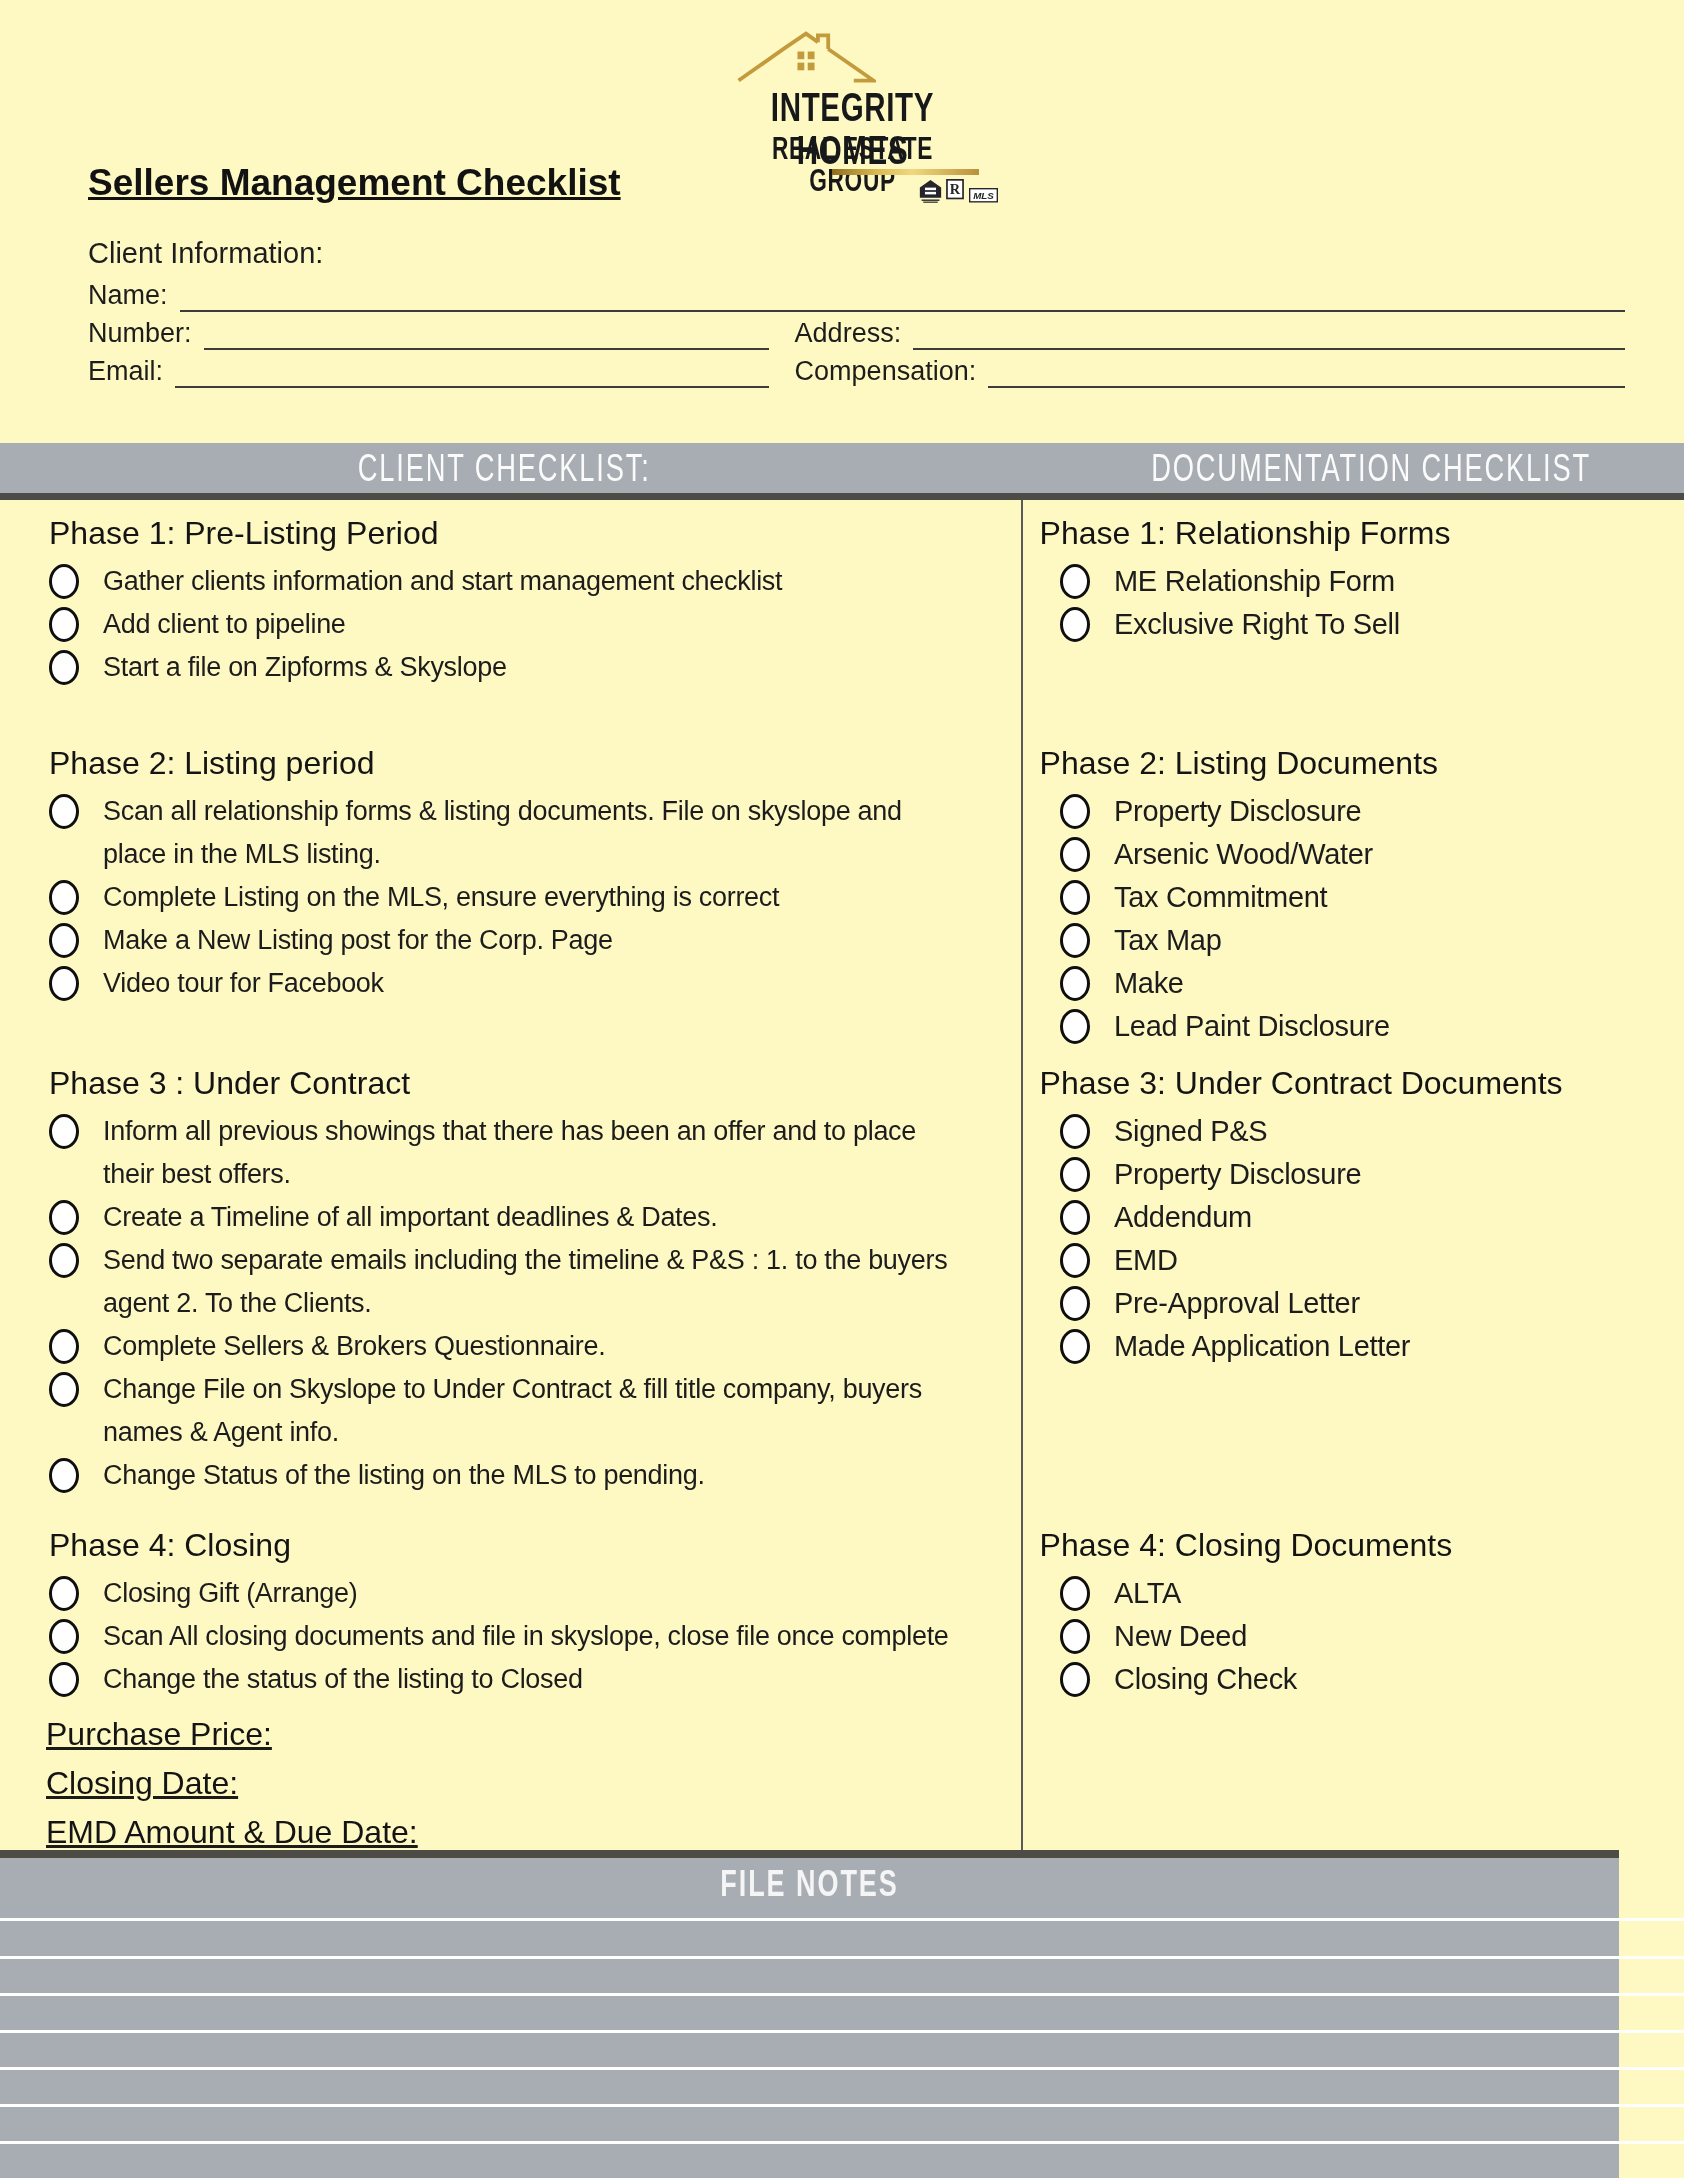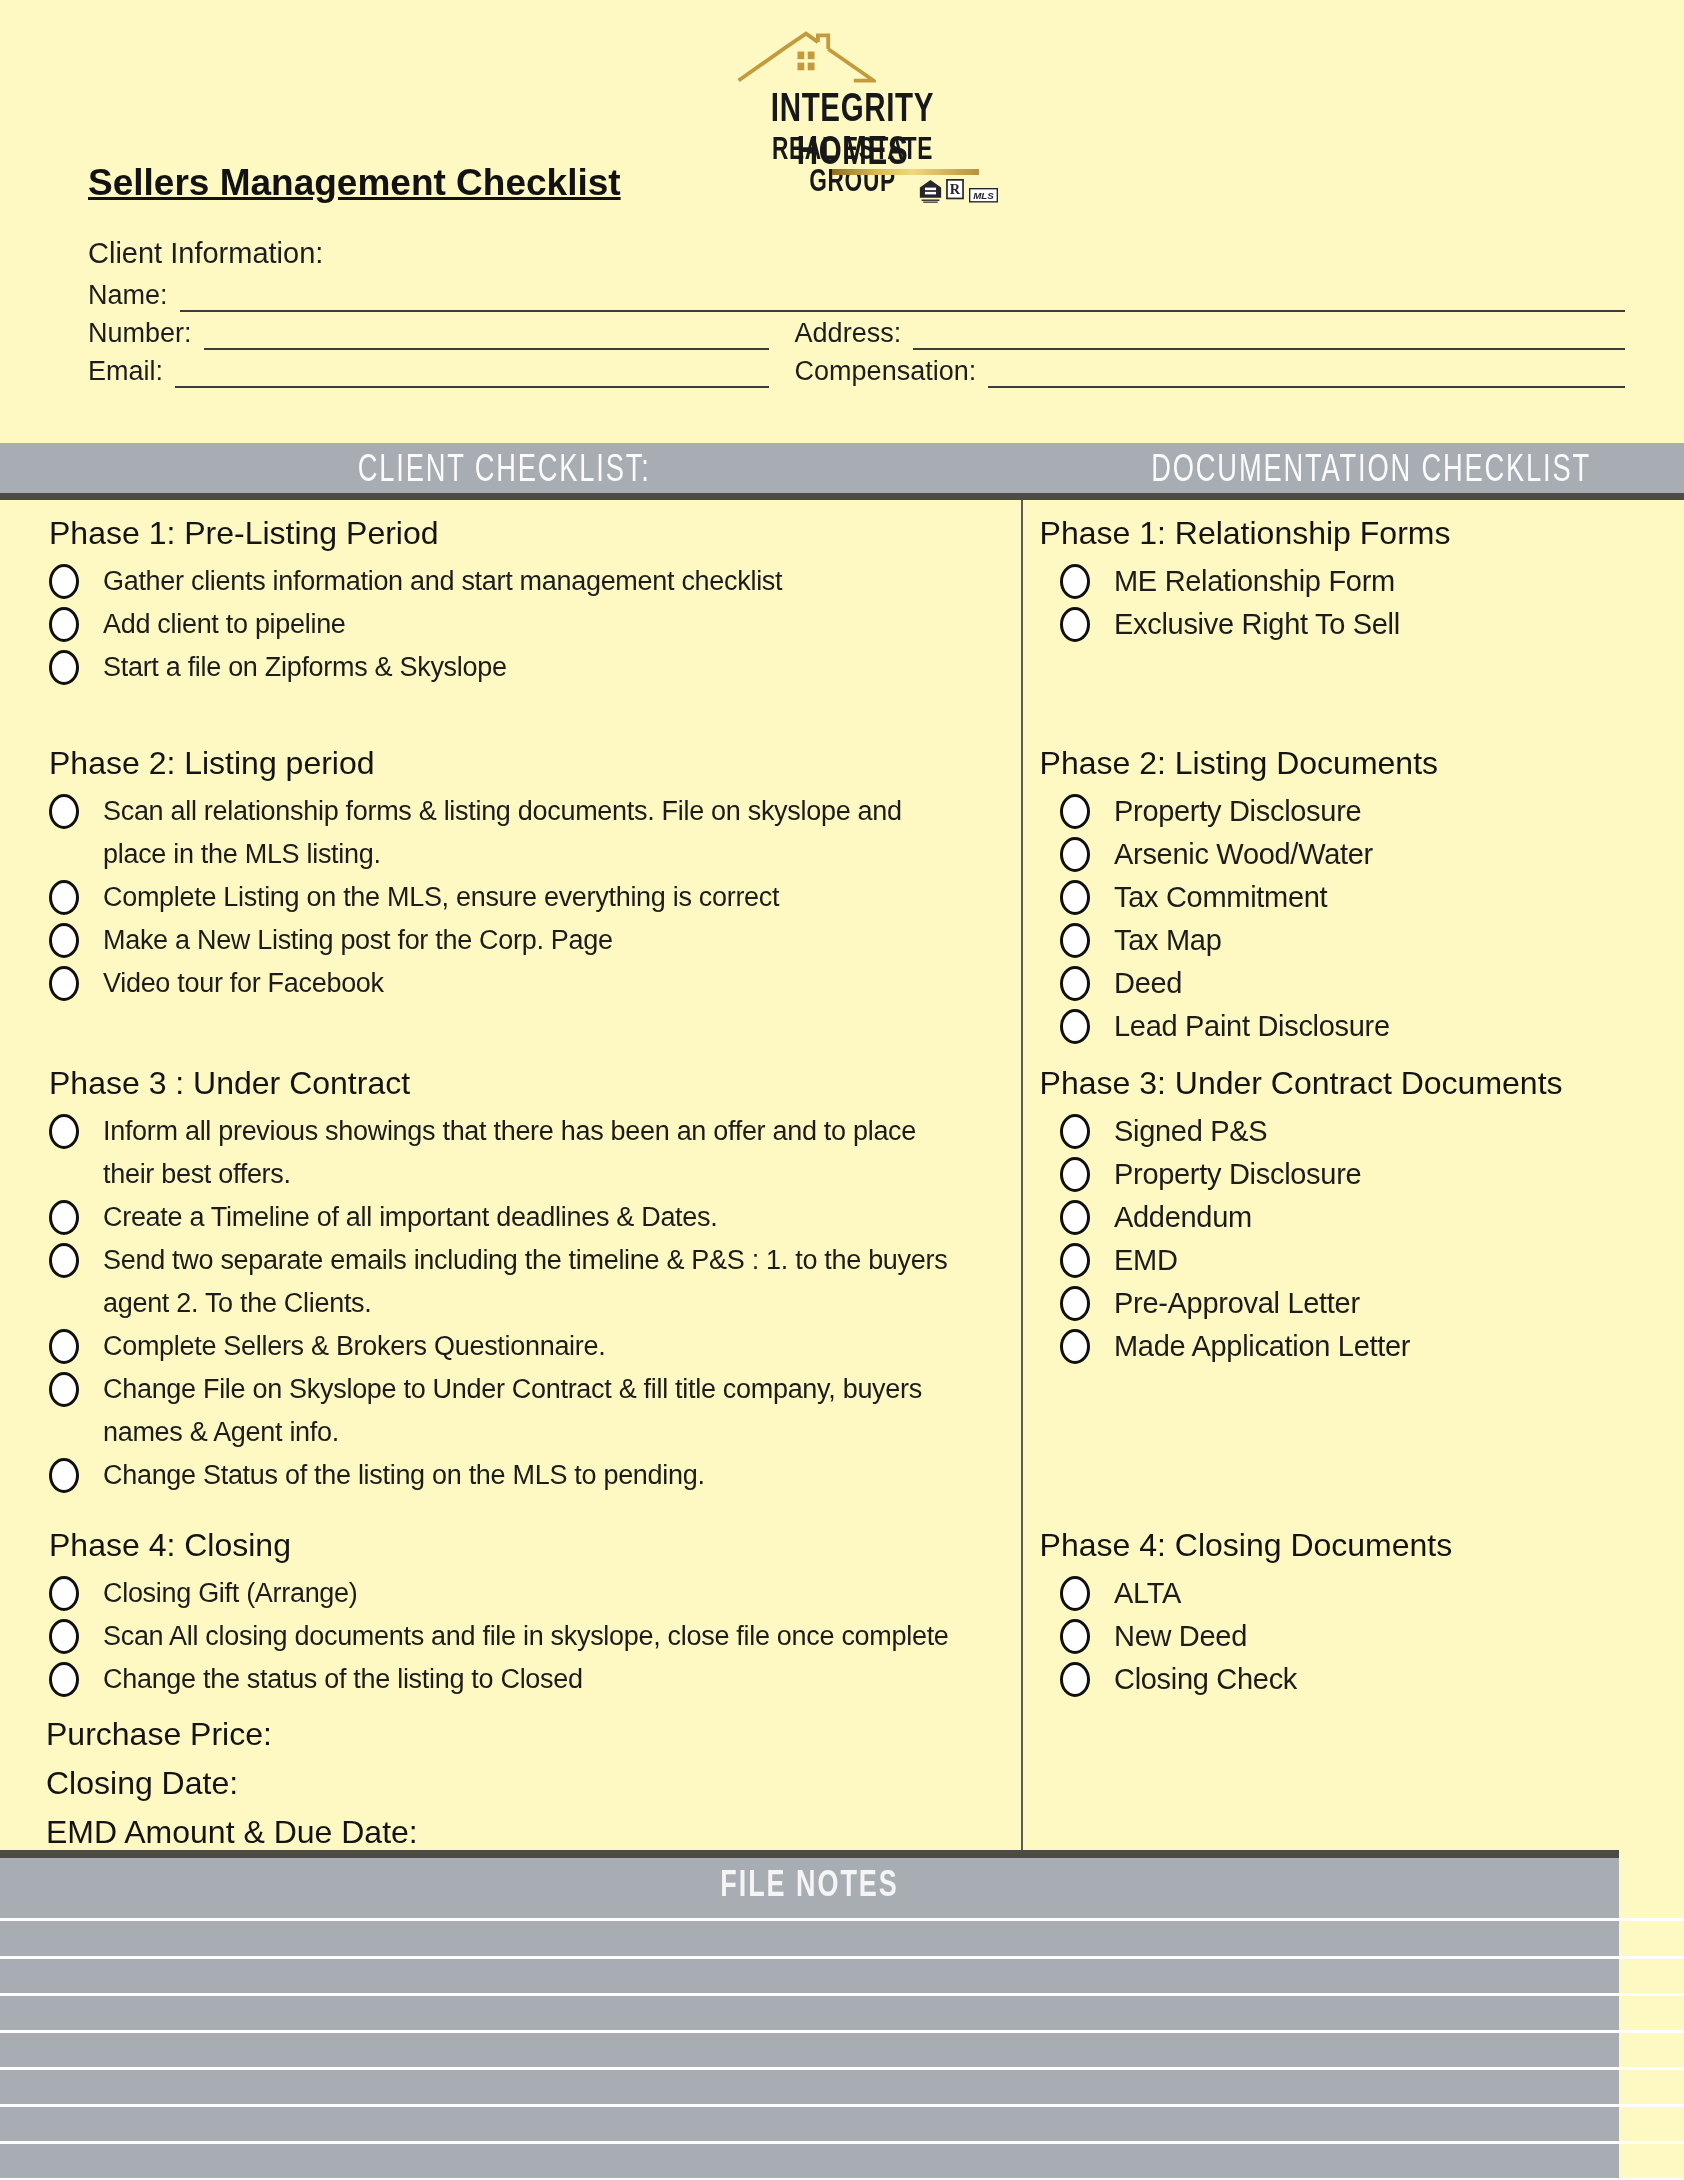--- a/index.html
+++ b/index.html
@@ -59,21 +59,21 @@
   .checkbox{flex:0 0 30px; width:30px; height:35px; border:3px solid #0f0f0f; border-radius:50%;
     margin-top:4.3px; background:#fff;}
   .item-text{font-size:27px; letter-spacing:-0.3px; line-height:43px; white-space:pre-line; color:#1c1c1c;}
   .col-right .item-text{font-size:29px;}
 
   .phase-c1{top:12px;} .phase-c2{top:242px;} .phase-c3{top:562px;} .phase-c4{top:1024px;}
   .phase-d1{top:12px;} .phase-d2{top:242px;} .phase-d3{top:562px;} .phase-d4{top:1024px;}
 
   
   .footer-fields{position:absolute; top:1210px;}
-  .footer-fields.left{left:34px;}
+  .footer-fields.left{left:34px;text-decoration:underline;}
   .footer-row{height:49px; line-height:49px; font-size:32px; color:#141414;}
 
   
   .file-notes{position:absolute; left:0; top:1850px; width:1619px; height:330px;
     background:var(--bar-gray); border-top:8.5px solid var(--dark-rule);font-weight:bold;}
   .file-notes-title{margin-top:5.1px; text-align:center; font-size:36px; letter-spacing:2.6px;
     color:#F5F5F5; transform:scaleX(.75);}
   .notes-line{position:absolute; left:0; width:1685px; height:2.6px; background:#fff;}
 </style>
 </head>
@@ -297,21 +297,21 @@
     <span class="item-text">Tax Commitment</span>
   </li>
 
   <li class="check-item">
     <span class="checkbox"></span>
     <span class="item-text">Tax Map</span>
   </li>
 
   <li class="check-item">
     <span class="checkbox"></span>
-    <span class="item-text">Deed</span>
+    <span class="item-text">Make</span>
   </li>
 
   <li class="check-item">
     <span class="checkbox"></span>
     <span class="item-text">Lead Paint Disclosure</span>
   </li>
 </ul>
       </section>
       <section class="phase phase-d3">
         <h2 class="phase-title">Phase 3: Under Contract Documents</h2>

